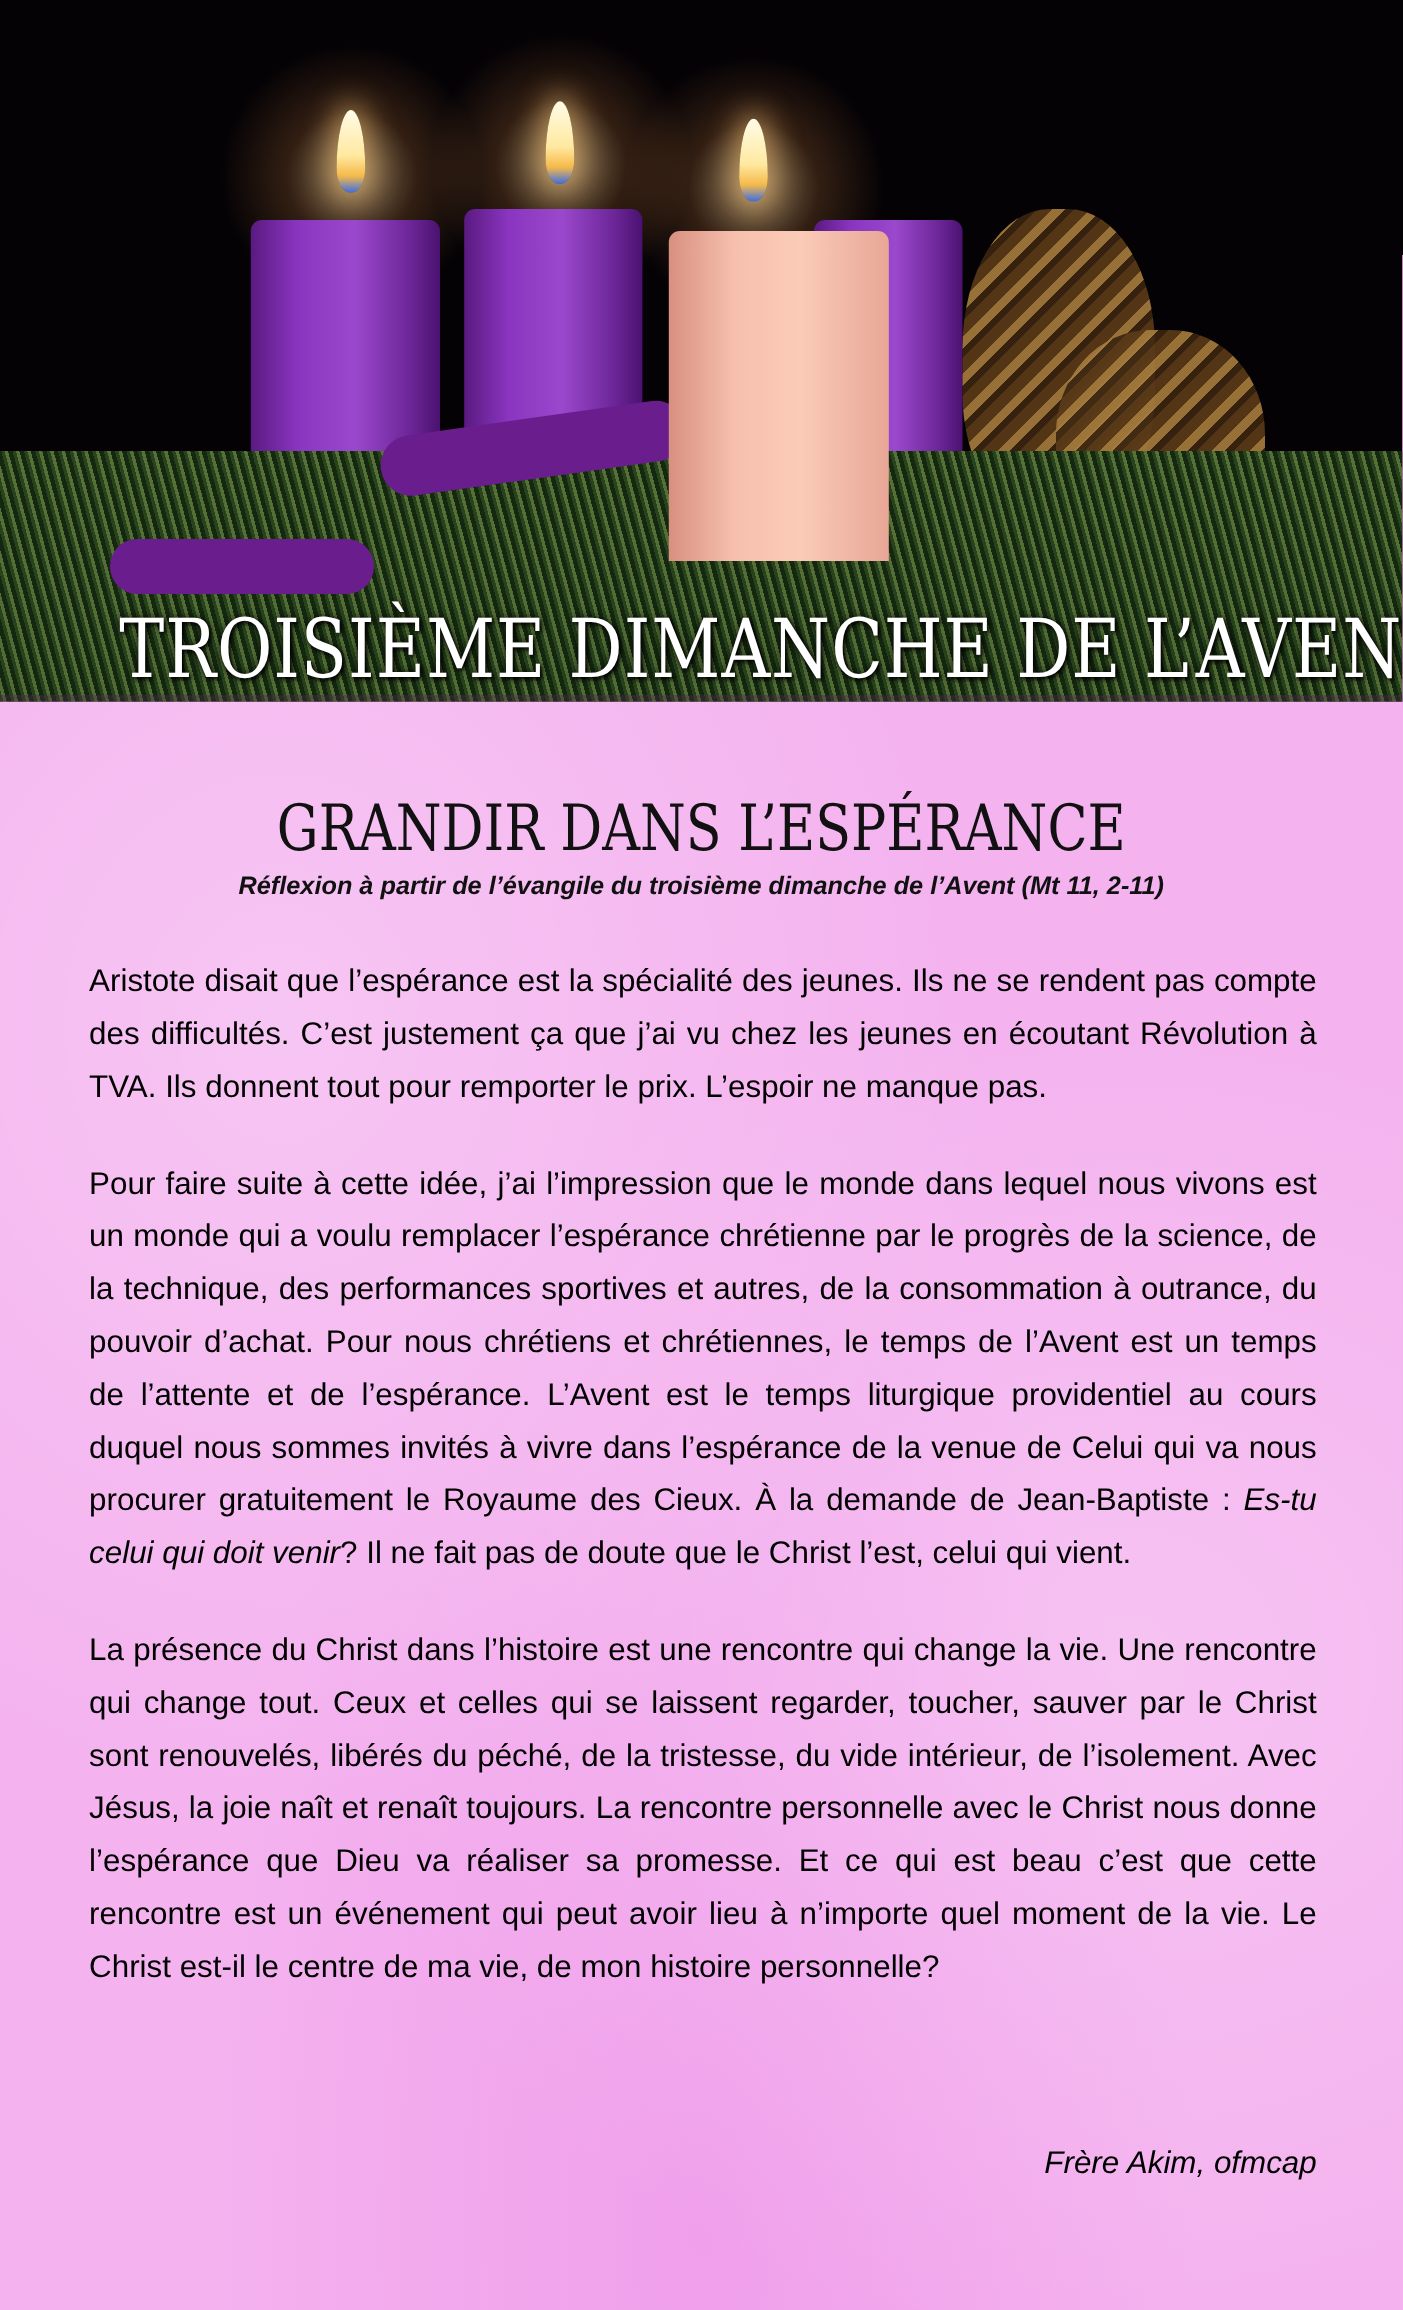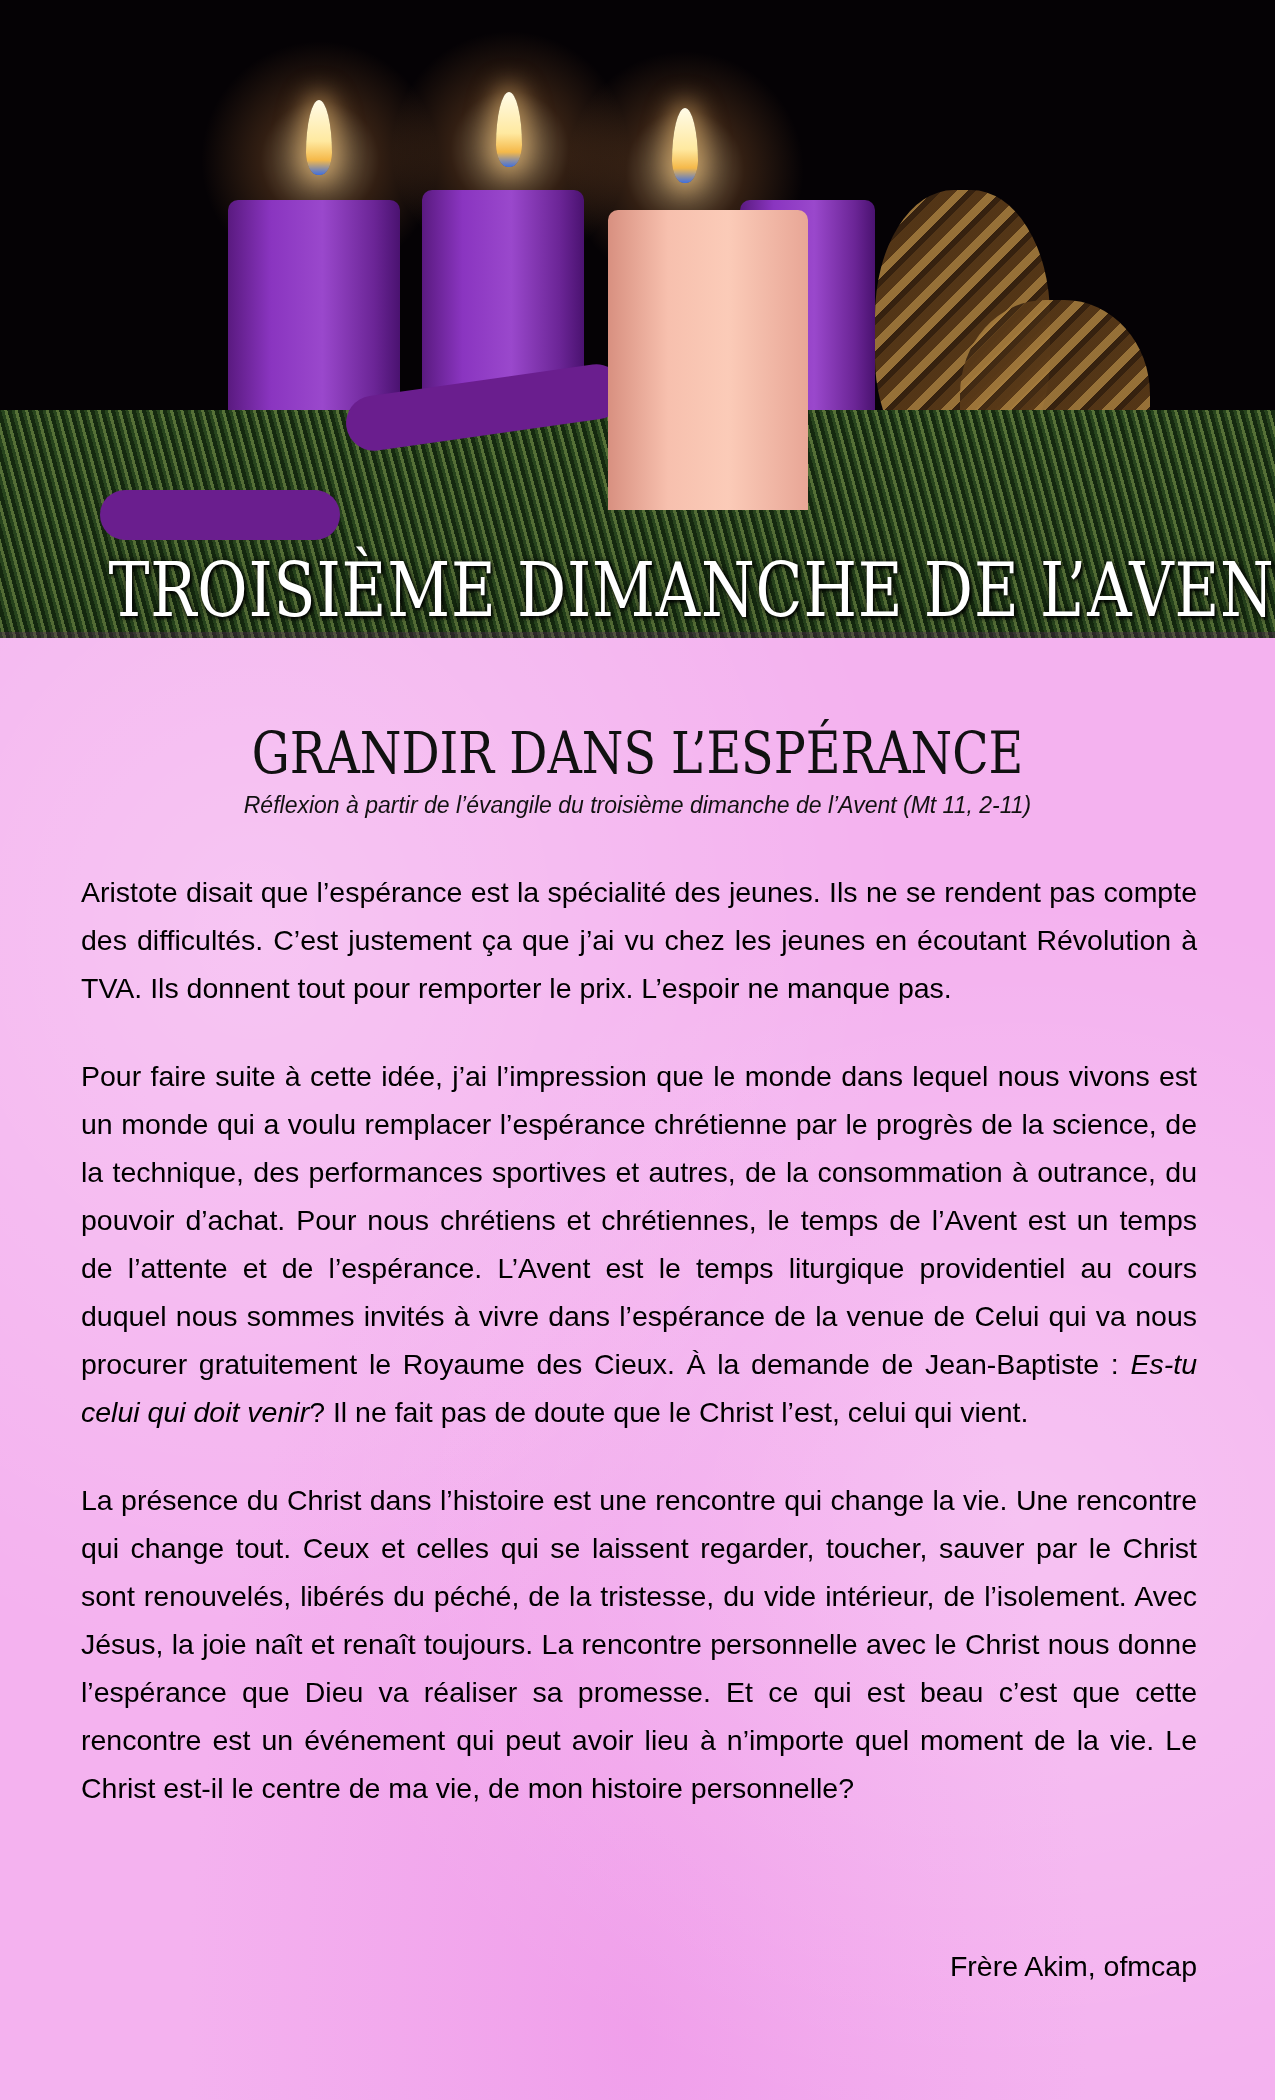--- a/index.html
+++ b/index.html
@@ -16,24 +16,24 @@
       linear-gradient(to bottom, #1e2f14, #0f1a0a); }
     .ribbon { position:absolute; background:#6a1e8e; border-radius:30px; }
     .banner-title { position:absolute; left:0; top:545px; width:1275px; height:90px; text-align:center; color:#ffffff; font-family:"DejaVu Serif", serif; font-size:74px; line-height:90px; letter-spacing:1px; transform:scaleX(0.83); transform-origin:center; white-space:nowrap; text-shadow:2px 2px 4px #000, 0 0 8px rgba(0,0,0,0.8); }
     .banner-shadow { position:absolute; left:0; top:632px; width:1275px; height:14px; background:linear-gradient(to bottom, rgba(80,40,80,0.45), rgba(0,0,0,0)); }
     .paper { position:absolute; left:0; top:638px; width:1275px; height:1462px; background:
       radial-gradient(ellipse at 20% 20%, rgba(255,255,255,0.25), rgba(255,255,255,0) 45%),
       radial-gradient(ellipse at 80% 60%, rgba(255,255,255,0.22), rgba(255,255,255,0) 50%),
       radial-gradient(ellipse at 50% 95%, rgba(236,140,230,0.5), rgba(255,255,255,0) 50%),
       #f4b2ef; }
     .article-title { position:absolute; left:0; top:718px; width:1275px; text-align:center; font-family:"DejaVu Serif", serif; font-size:58px; line-height:70px; color:#111; transform:scaleX(0.82); white-space:nowrap; }
-    .subtitle { position:absolute; left:0; top:792px; width:1275px; text-align:center; font-style:italic; font-size:23px; color:#111; }
+    .subtitle { position:absolute; left:0; top:792px; width:1275px; text-align:center; font-style:italic; font-size:23px; color:#111;font-weight:bold; }
     .body-text { position:absolute; left:81px; top:868px; width:1116px; font-size:28.5px; line-height:48px; color:#000; text-align:justify; }
     .body-text p { margin:0 0 40px 0; }
-    .signature { position:absolute; right:78px; top:1950px; font-size:28.5px; color:#000; text-align:right; }
+    .signature { position:absolute; right:78px; top:1950px; font-size:28.5px; color:#000; text-align:right;font-style:italic; }
   </style>
 </head>
 <body>
 
 <div class="banner">
   <div class="glow" style="left:200px;top:40px;width:240px;height:240px;"></div>
   <div class="glow" style="left:390px;top:30px;width:240px;height:240px;"></div>
   <div class="glow" style="left:565px;top:50px;width:240px;height:240px;"></div>
 
   <div class="flame" style="left:306px;top:100px;"></div>

